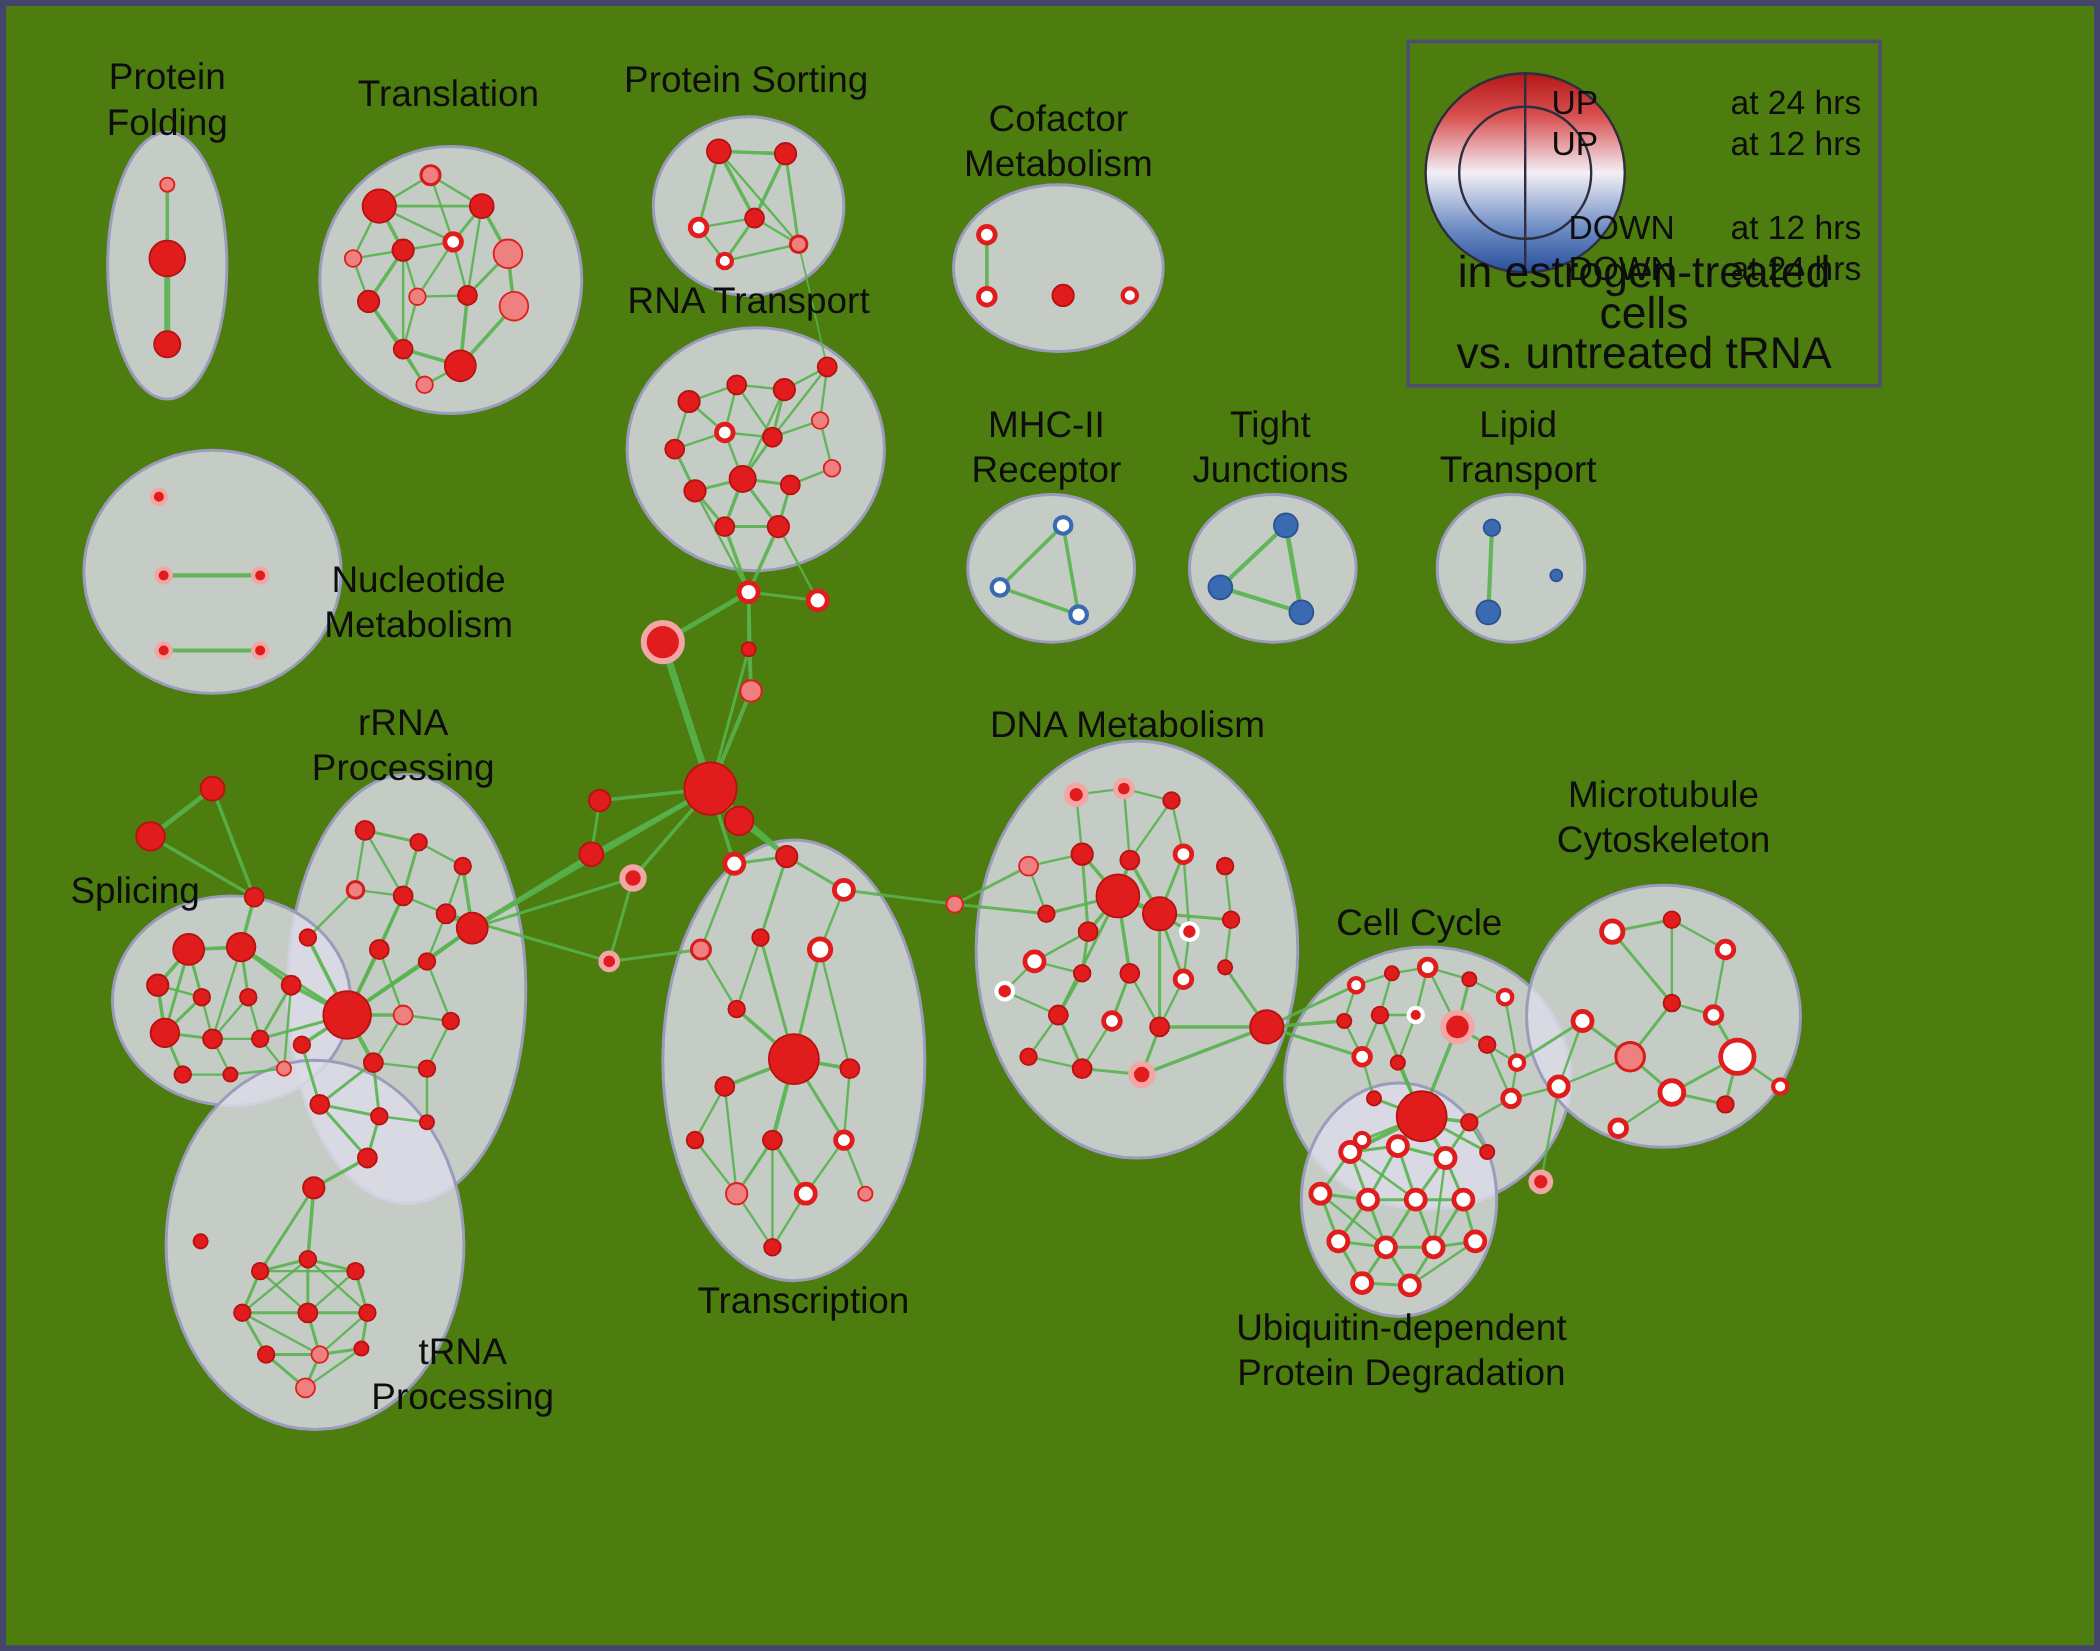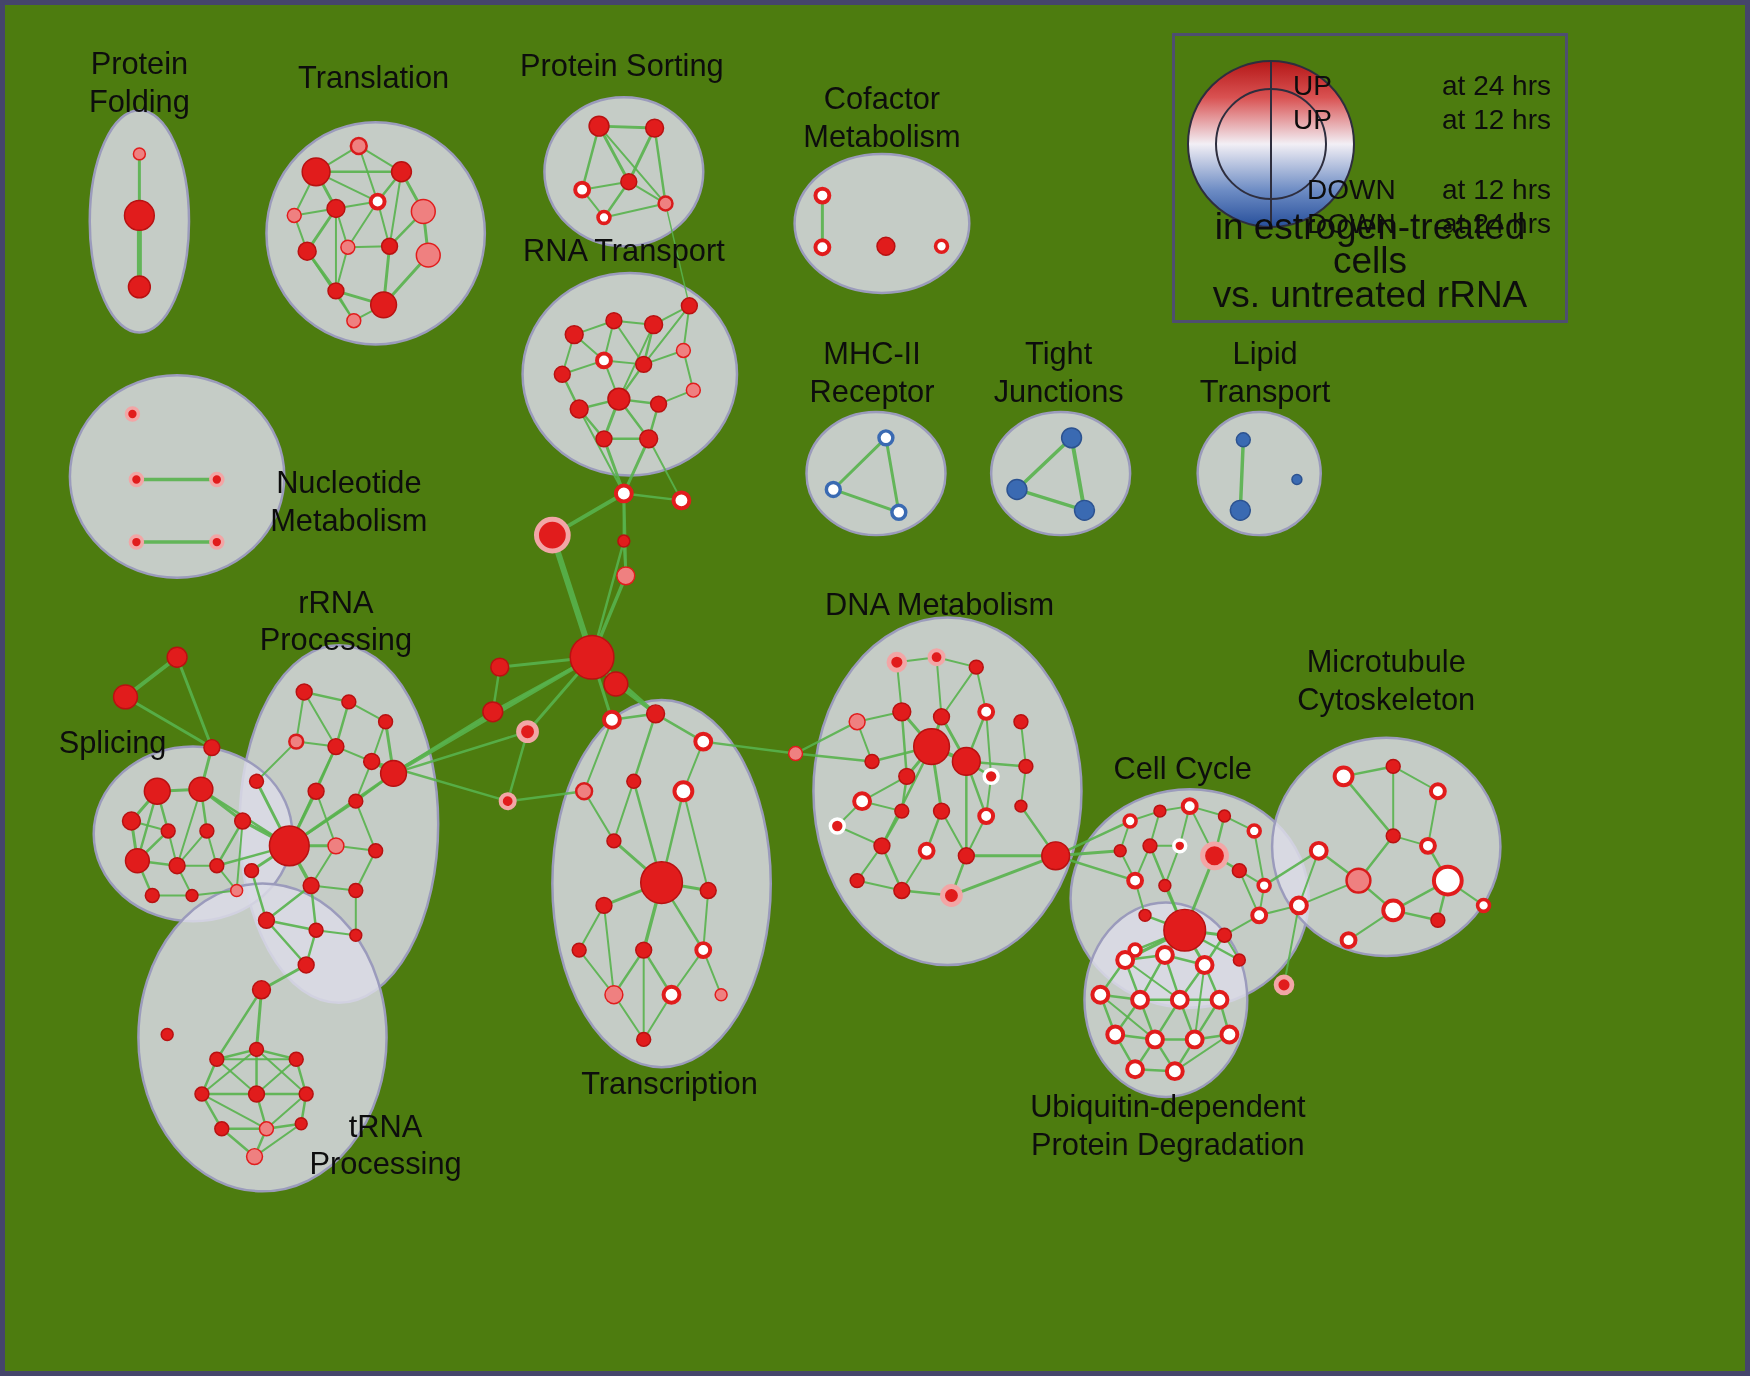--- a/index.html
+++ b/index.html
@@ -664,17 +664,17 @@
     <div class="lrow r3">
       <span>DOWN</span>
       <span>at 12 hrs</span>
     </div>
     <div class="lrow r4">
       <span>DOWN</span>
       <span>at 24 hrs</span>
     </div>
     <div class="legend-caption">
       <div>in estrogen-treated cells</div>
-      <div>vs. untreated rRNA</div>
+      <div>vs. untreated tRNA</div>
     </div>
   </div>
 
 </div>
 
 </body></html>

